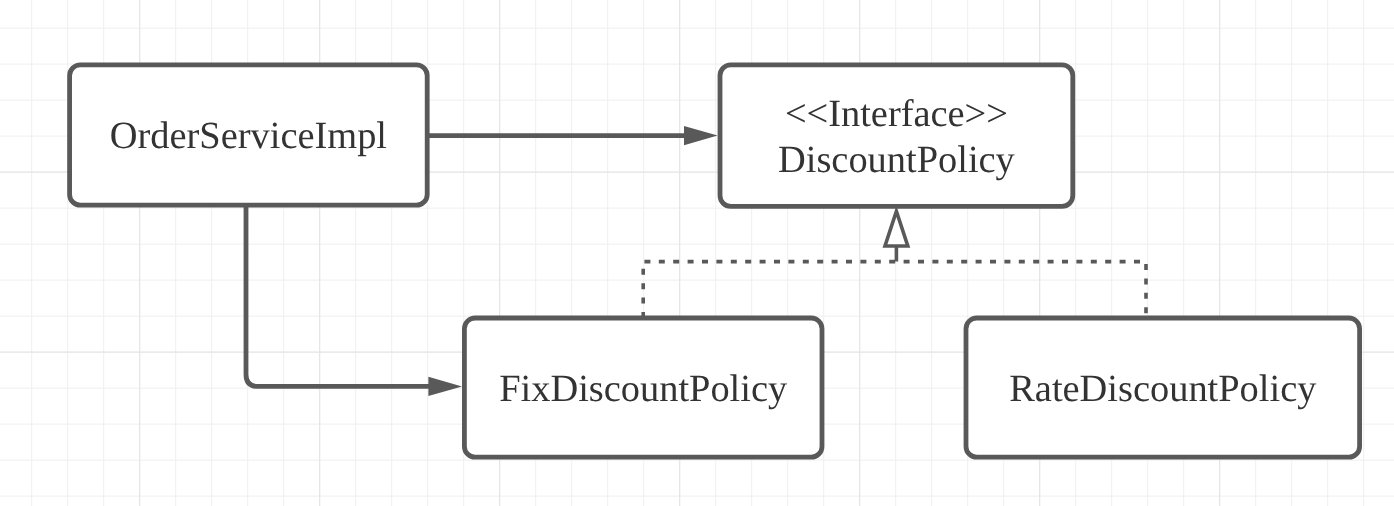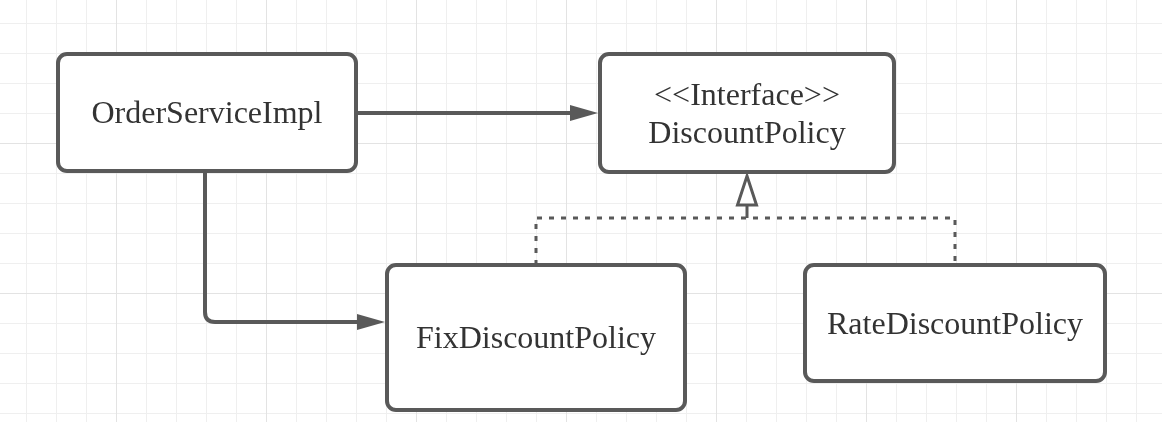--- a/index.html
+++ b/index.html
@@ -39,22 +39,22 @@
     flex-direction: column;
     align-items: center;
     justify-content: center;
     text-align: center;
     color: #333333;
     font-size: 32px;
     line-height: 1.2;
   }
   .node-order    { left: 56px;  top: 52px;  width: 302px; height: 121px; text-align: right; }
   .node-iface    { left: 598px; top: 52px;  width: 298px; height: 122px; text-align: right; }
-  .node-fix      { left: 385px; top: 263px; width: 302px; height: 149px; }
-  .node-rate     { left: 803px; top: 263px; width: 304px; height: 120px; }
+  .node-fix      { left: 385px; top: 263px; width: 302px; height: 120px; }
+  .node-rate     { left: 803px; top: 263px; width: 332px; height: 120px; }
   .edge-line   { stroke: #595959; stroke-width: 4; fill: none; }
   .edge-dashed { stroke: #595959; stroke-width: 3; fill: none; stroke-dasharray: 5 7; }
   .edge-stem   { stroke: #595959; stroke-width: 3; fill: none; }
   .arrow-solid  { fill: #595959; stroke: none; }
   .arrow-hollow { fill: #ffffff; stroke: #595959; stroke-width: 3; stroke-linejoin: miter; }
 </style>
 </head>
 <body>
 
 <div class="canvas">

